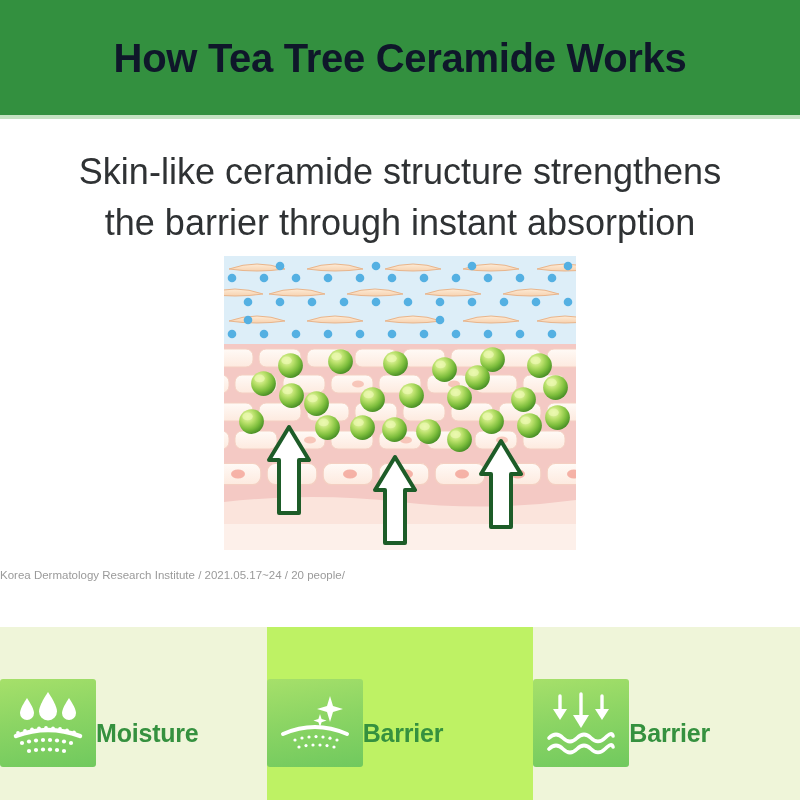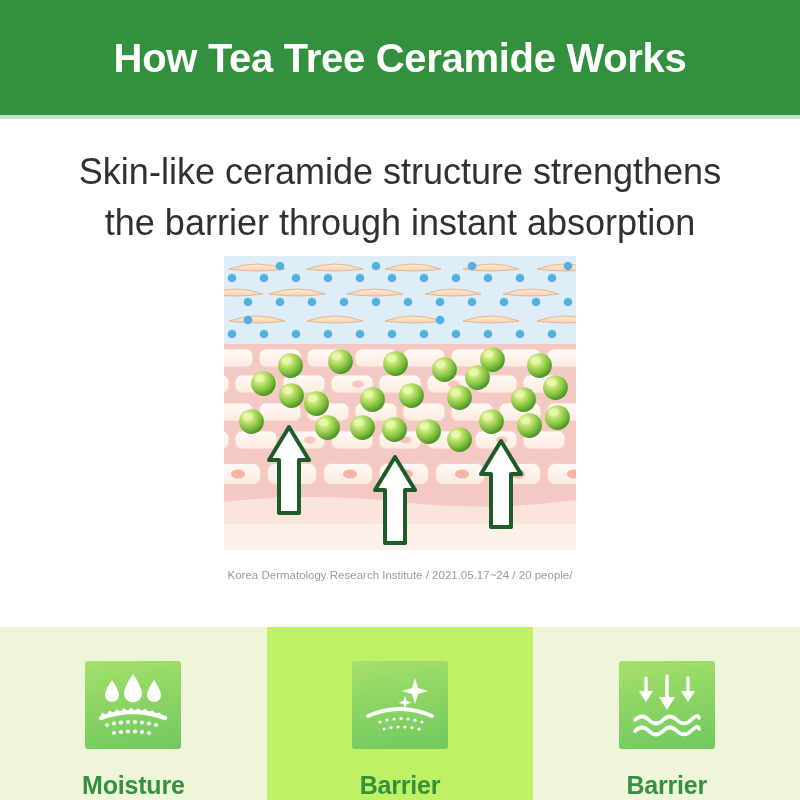--- a/index.html
+++ b/index.html
@@ -25,21 +25,21 @@
     position: absolute;
     top: 0; left: 0;
     width: 800px;
     height: 115px;
     background: #33903f;
     display: flex;
     align-items: center;
     justify-content: center;
   }
   .header-title {
-    color: #ffffff;
+    color: #0f172a;
     font-size: 40px;
     font-weight: bold;
     letter-spacing: -0.3px;
     text-align: center;
     line-height: 1;
     white-space: nowrap;
   }
   .header-rule {
     position: absolute;
     top: 115px; left: 0;
@@ -71,21 +71,20 @@
     overflow: hidden;
     background: #fdeee8;
   }
   .illustration svg { display: block; }
 
   
   .caption {
     position: absolute;
     top: 566px; left: 0;
     width: 800px;
-    text-align: center;
     color: #9a9a9a;
     font-size: 11.5px;
     line-height: 1.6;
   }
   .caption .cline { display: block; }
 
   
   .benefits {
     position: absolute;
     left: 0;
@@ -93,23 +92,23 @@
     width: 800px;
     height: 173px;
     background: #eff5d9;
     display: flex;
   }
   .benefit-col {
     flex: 1 1 0;
     height: 100%;
     position: relative;
     display: flex;
-    flex-direction: column;
+    flex-direction: row;
     align-items: center;
-    padding-top: 34px;
+    padding-top: 18px;
     text-align: right;
   }
   .benefit-col.tinted { background: #bef264; }
 
   .benefit-icon {
     width: 96px;
     height: 88px;
     border-radius: 3px;
     background: linear-gradient(170deg, #a6e06a 0%, #8cd564 45%, #70c95e 100%);
     display: flex;

